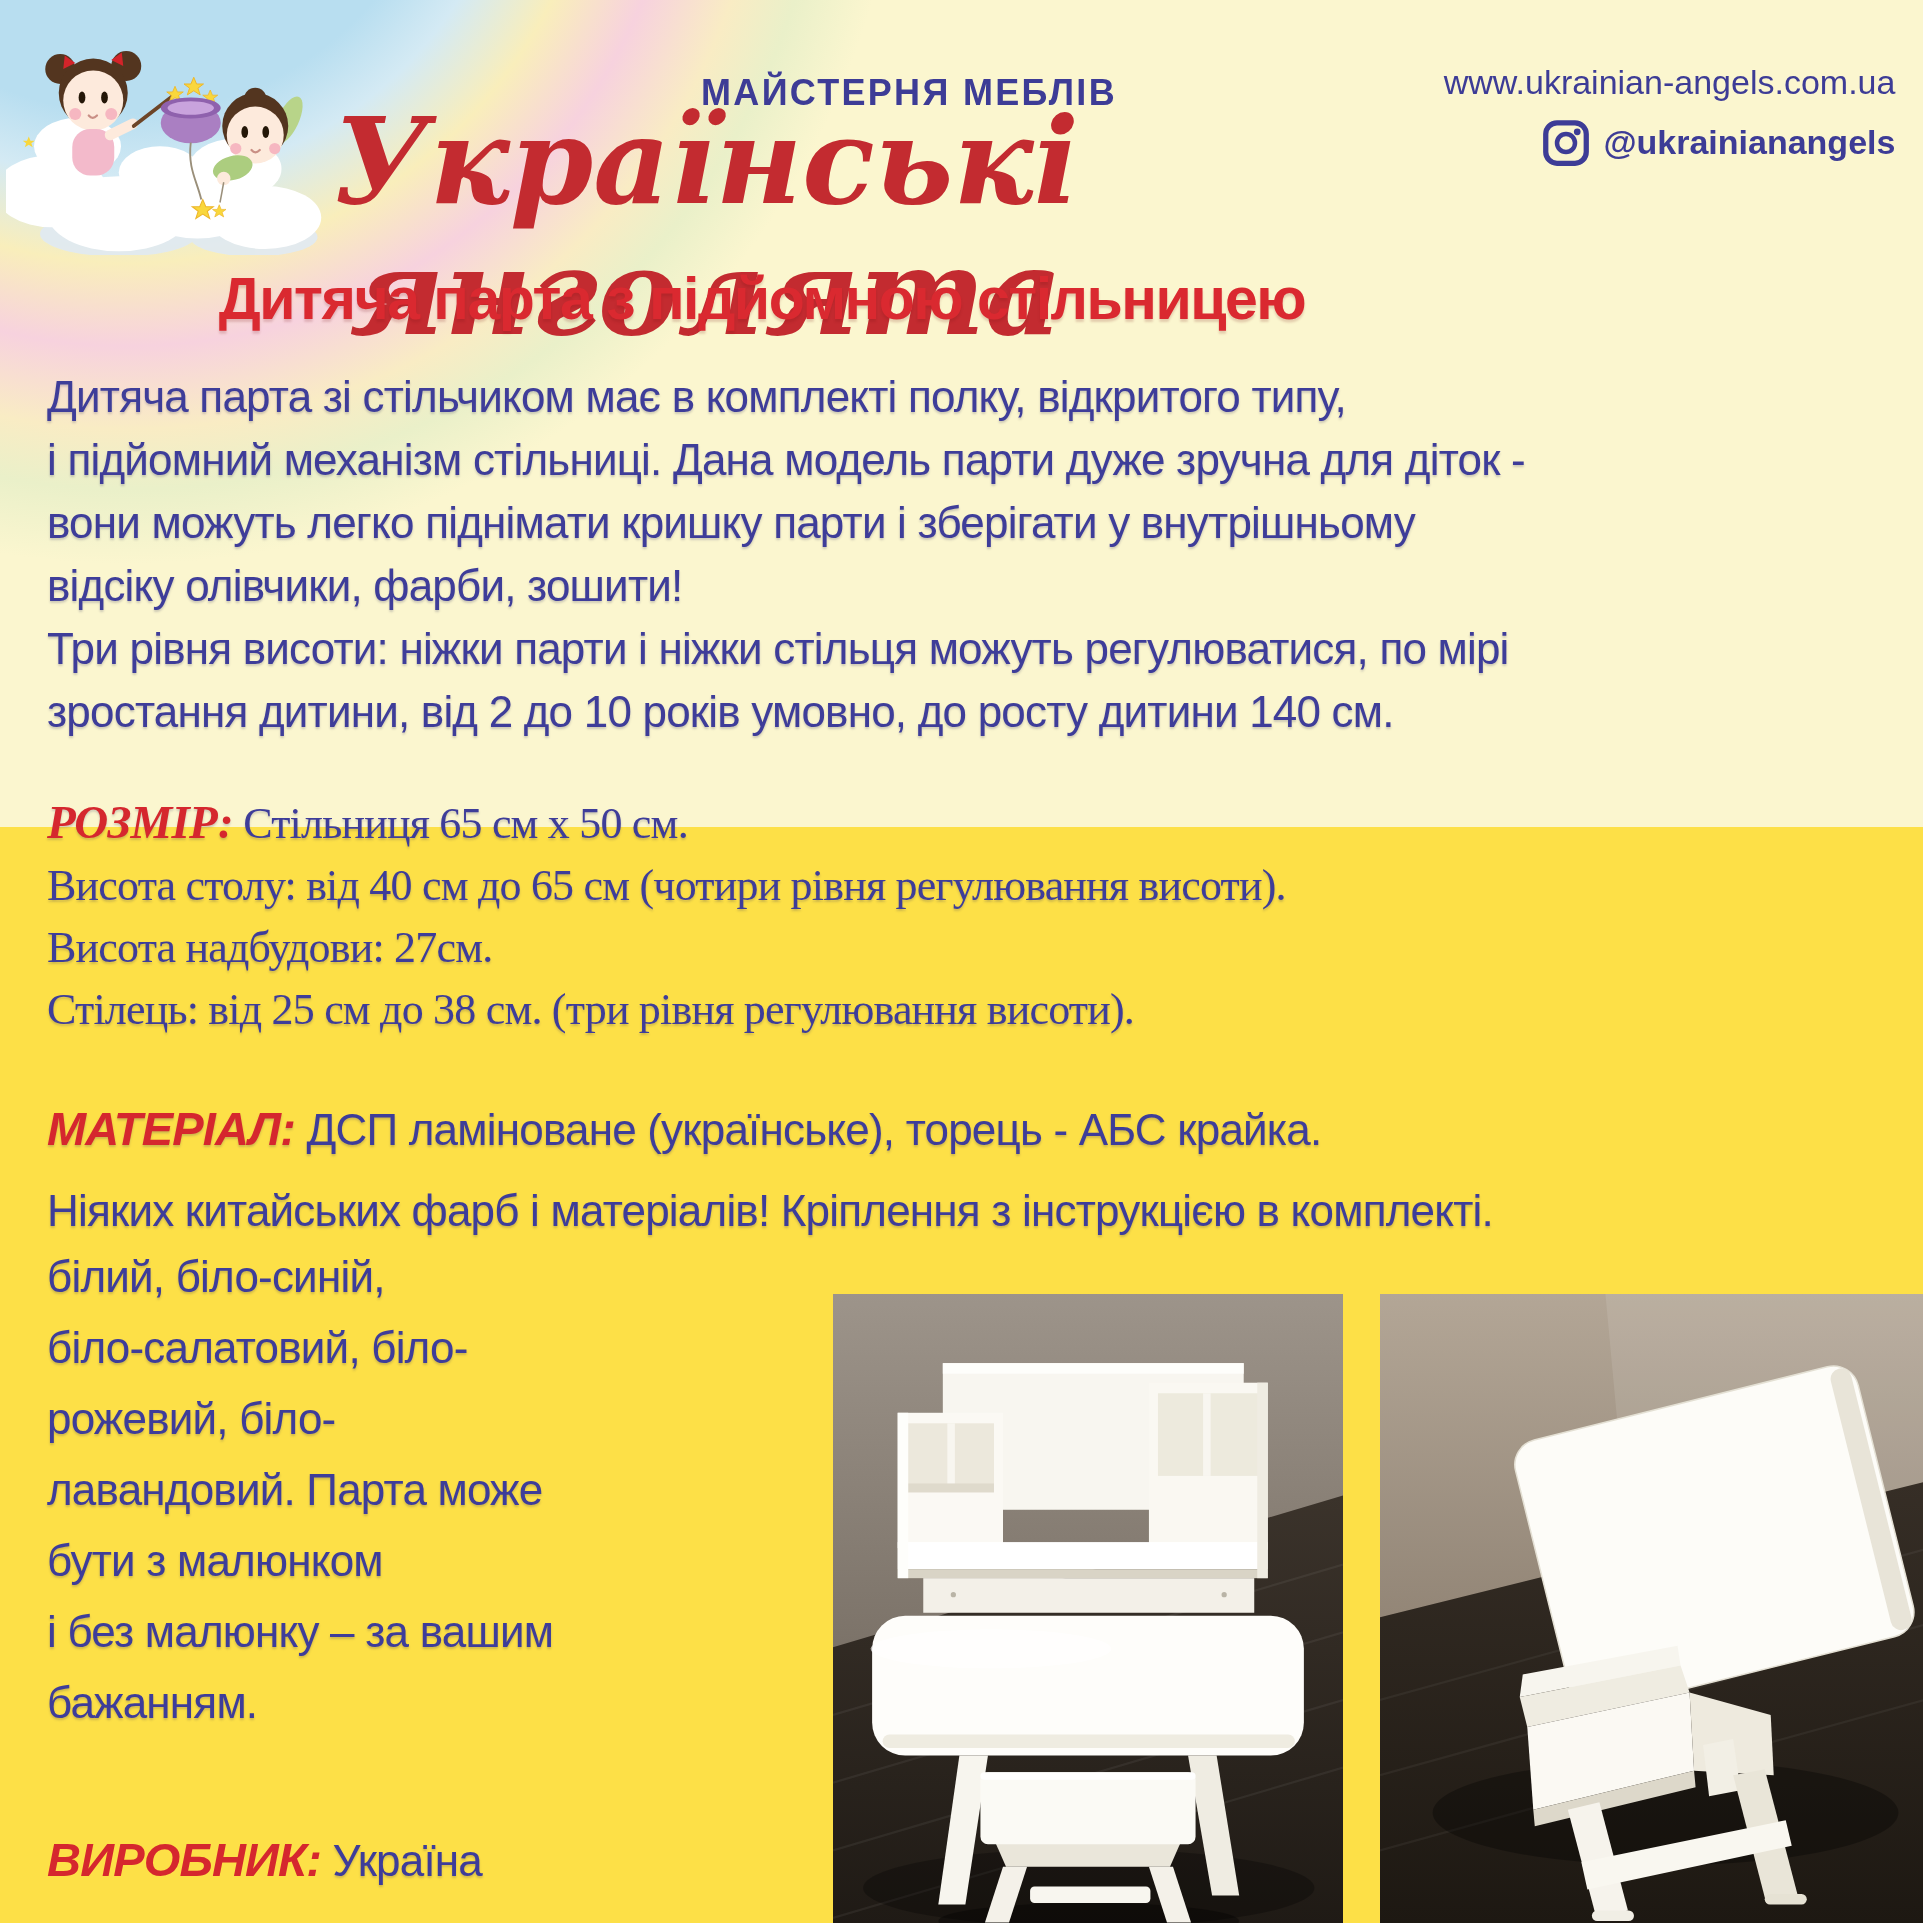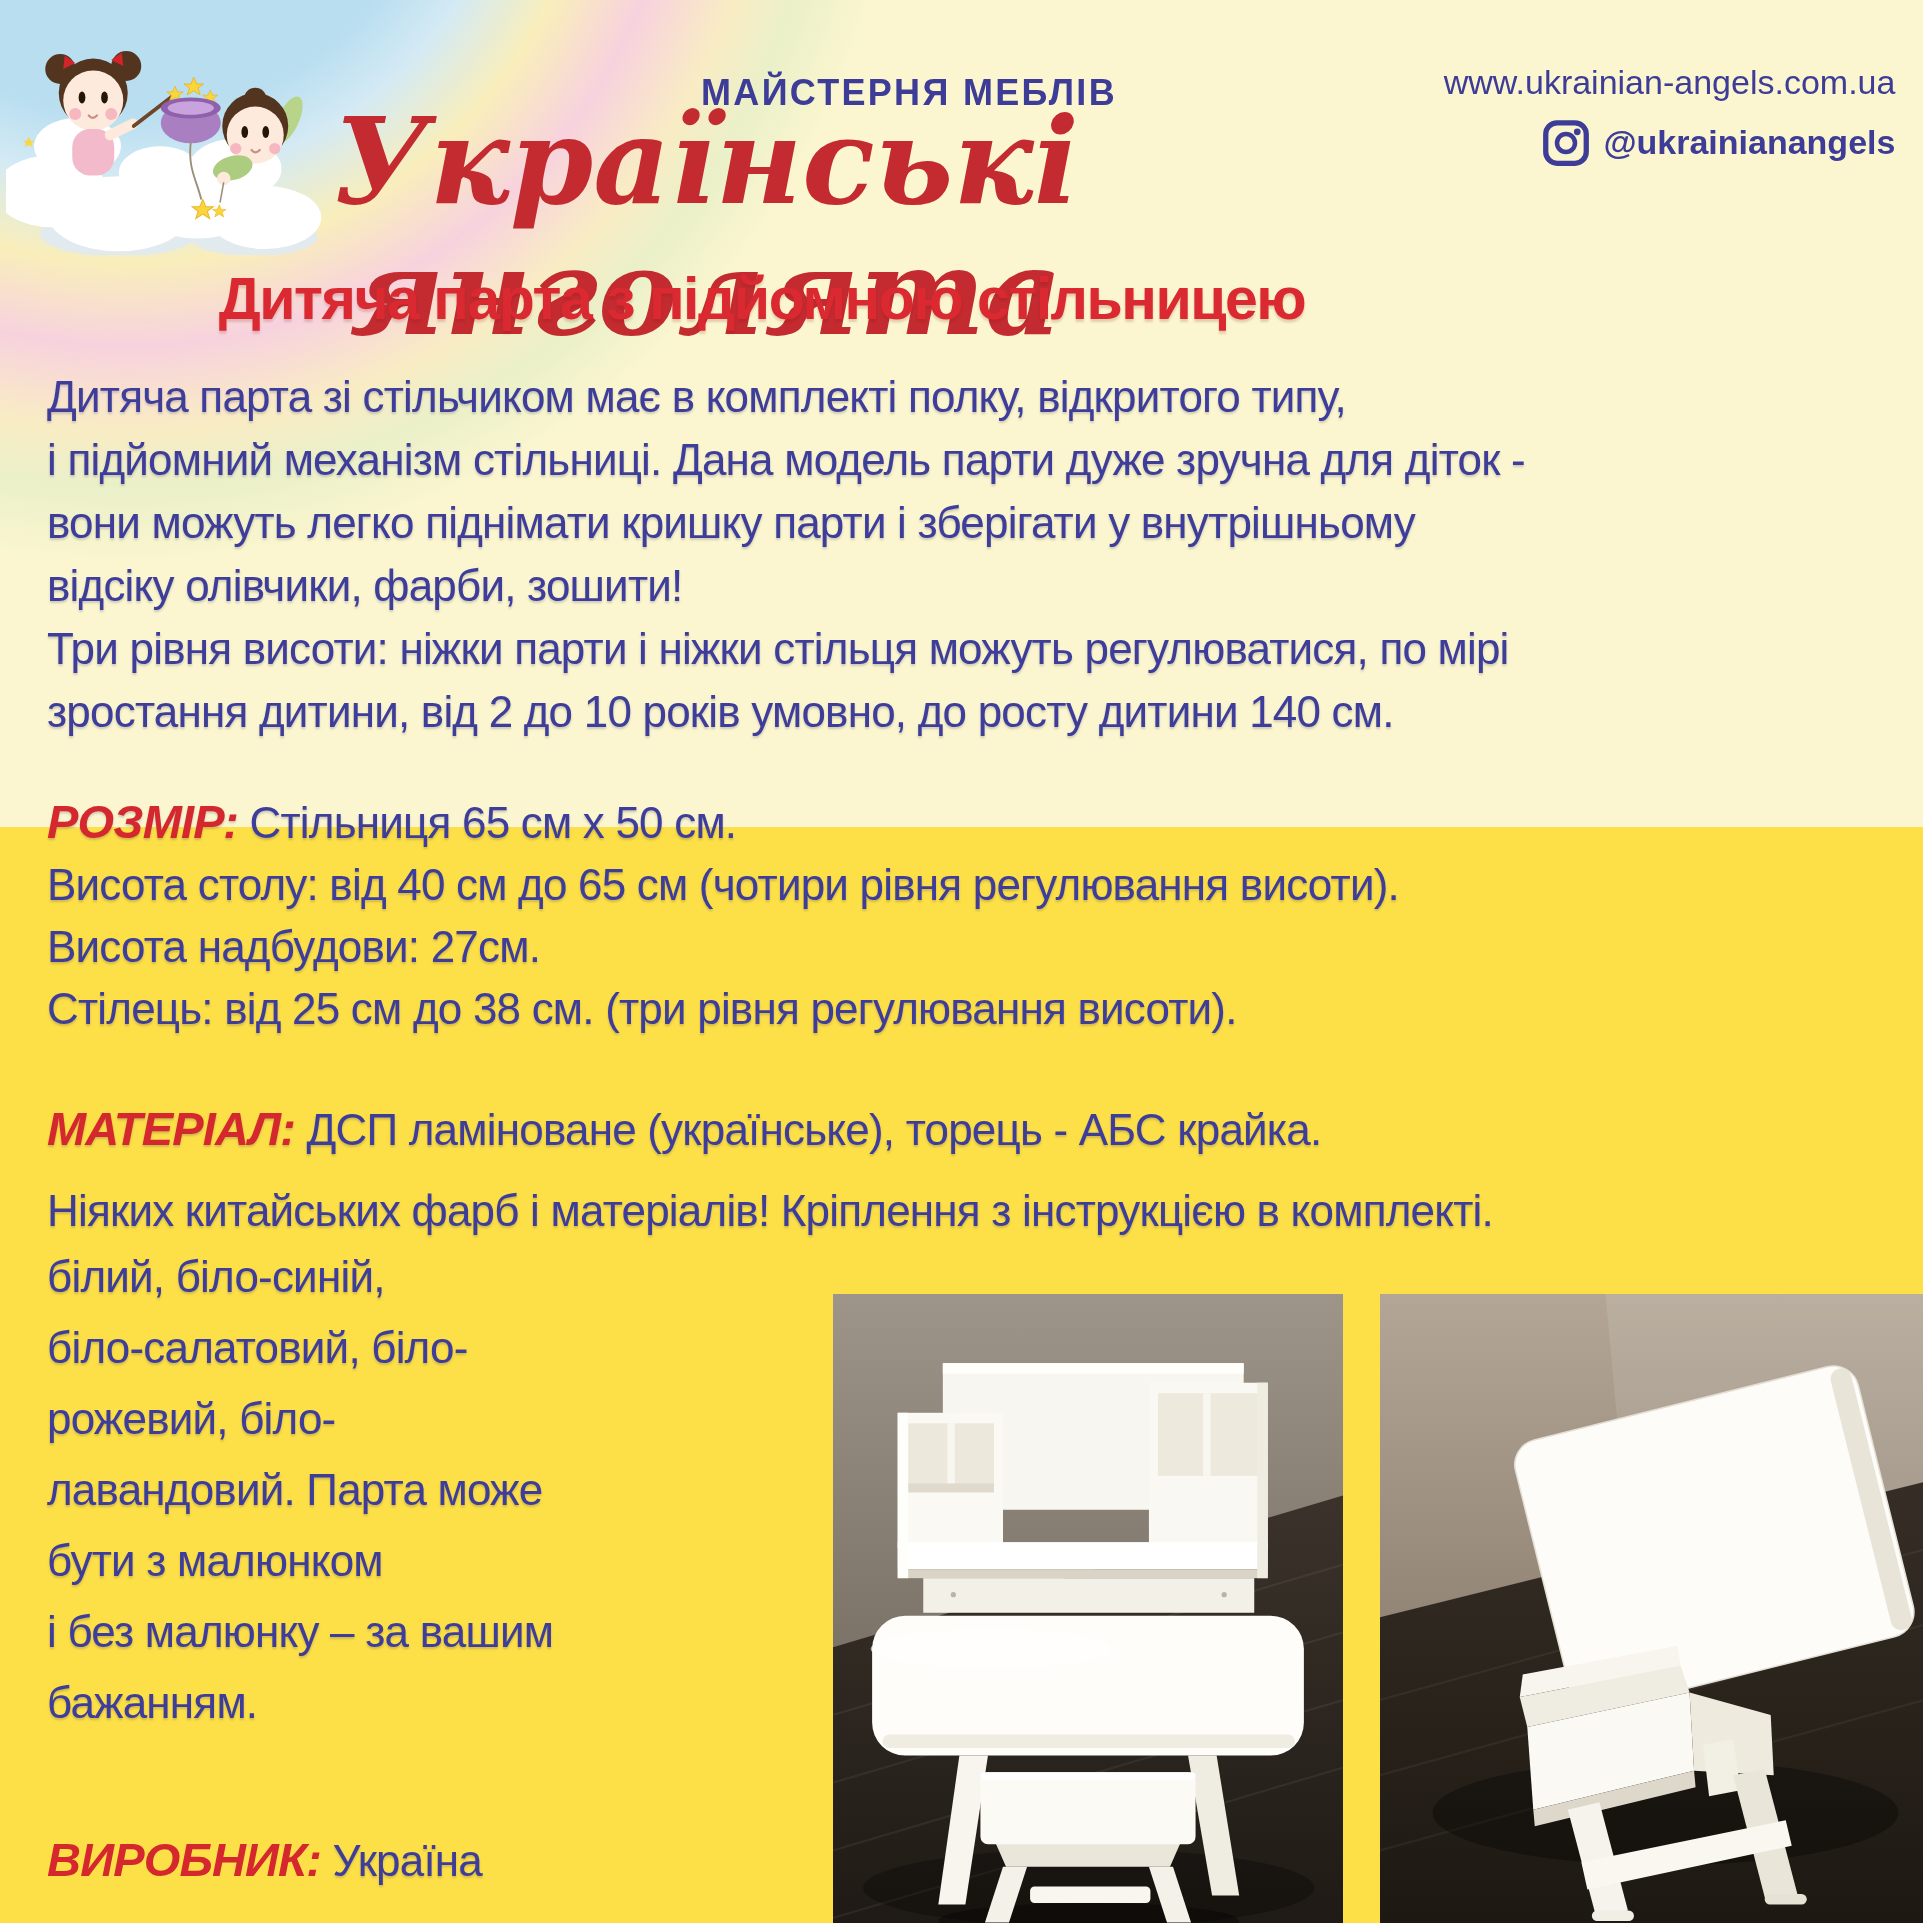--- a/index.html
+++ b/index.html
@@ -38,21 +38,21 @@
   .igrow{display:flex;justify-content:flex-end;align-items:center;gap:13.5px;margin-top:16.5px;}
   .igrow .handle{font-size:34px;font-weight:bold;}
 
   .pagetitle{
     position:absolute;left:0;top:265px;width:1524px;text-align:center;
     font-size:59px;font-weight:bold;color:#da2930;letter-spacing:-1.5px;
     text-shadow:0 3px 2.3px rgba(120,20,20,.18);
   }
 
   .intro{position:absolute;left:47px;top:365px;width:1856px;font-size:44px;line-height:63px;letter-spacing:-0.8px;}
-  .sizeblock{position:absolute;left:47px;top:791px;width:1856px;font-size:44px;line-height:62px;letter-spacing:-0.8px;}
+  .sizeblock{position:absolute;left:47px;top:791px;width:1856px;font-size:44px;line-height:62px;letter-spacing:-0.8px;font-family:Liberation Serif, serif;}
   .matblock{position:absolute;left:47px;top:1088px;width:1856px;font-size:44px;line-height:81px;letter-spacing:-0.8px;}
   .colorsblock{position:absolute;left:47px;top:1241px;width:782px;font-size:44px;line-height:71px;letter-spacing:-0.8px;}
   .producer{position:absolute;left:47px;top:1832px;font-size:44px;letter-spacing:-0.8px;}
   .biglabel{font-size:47px;}
 
   .photo{position:absolute;top:1294px;height:630px;}
   .photo svg{display:block;width:100%;height:100%;}
   #photo1{left:833px;width:510px;}
   #photo2{left:1380px;width:544px;}
 

